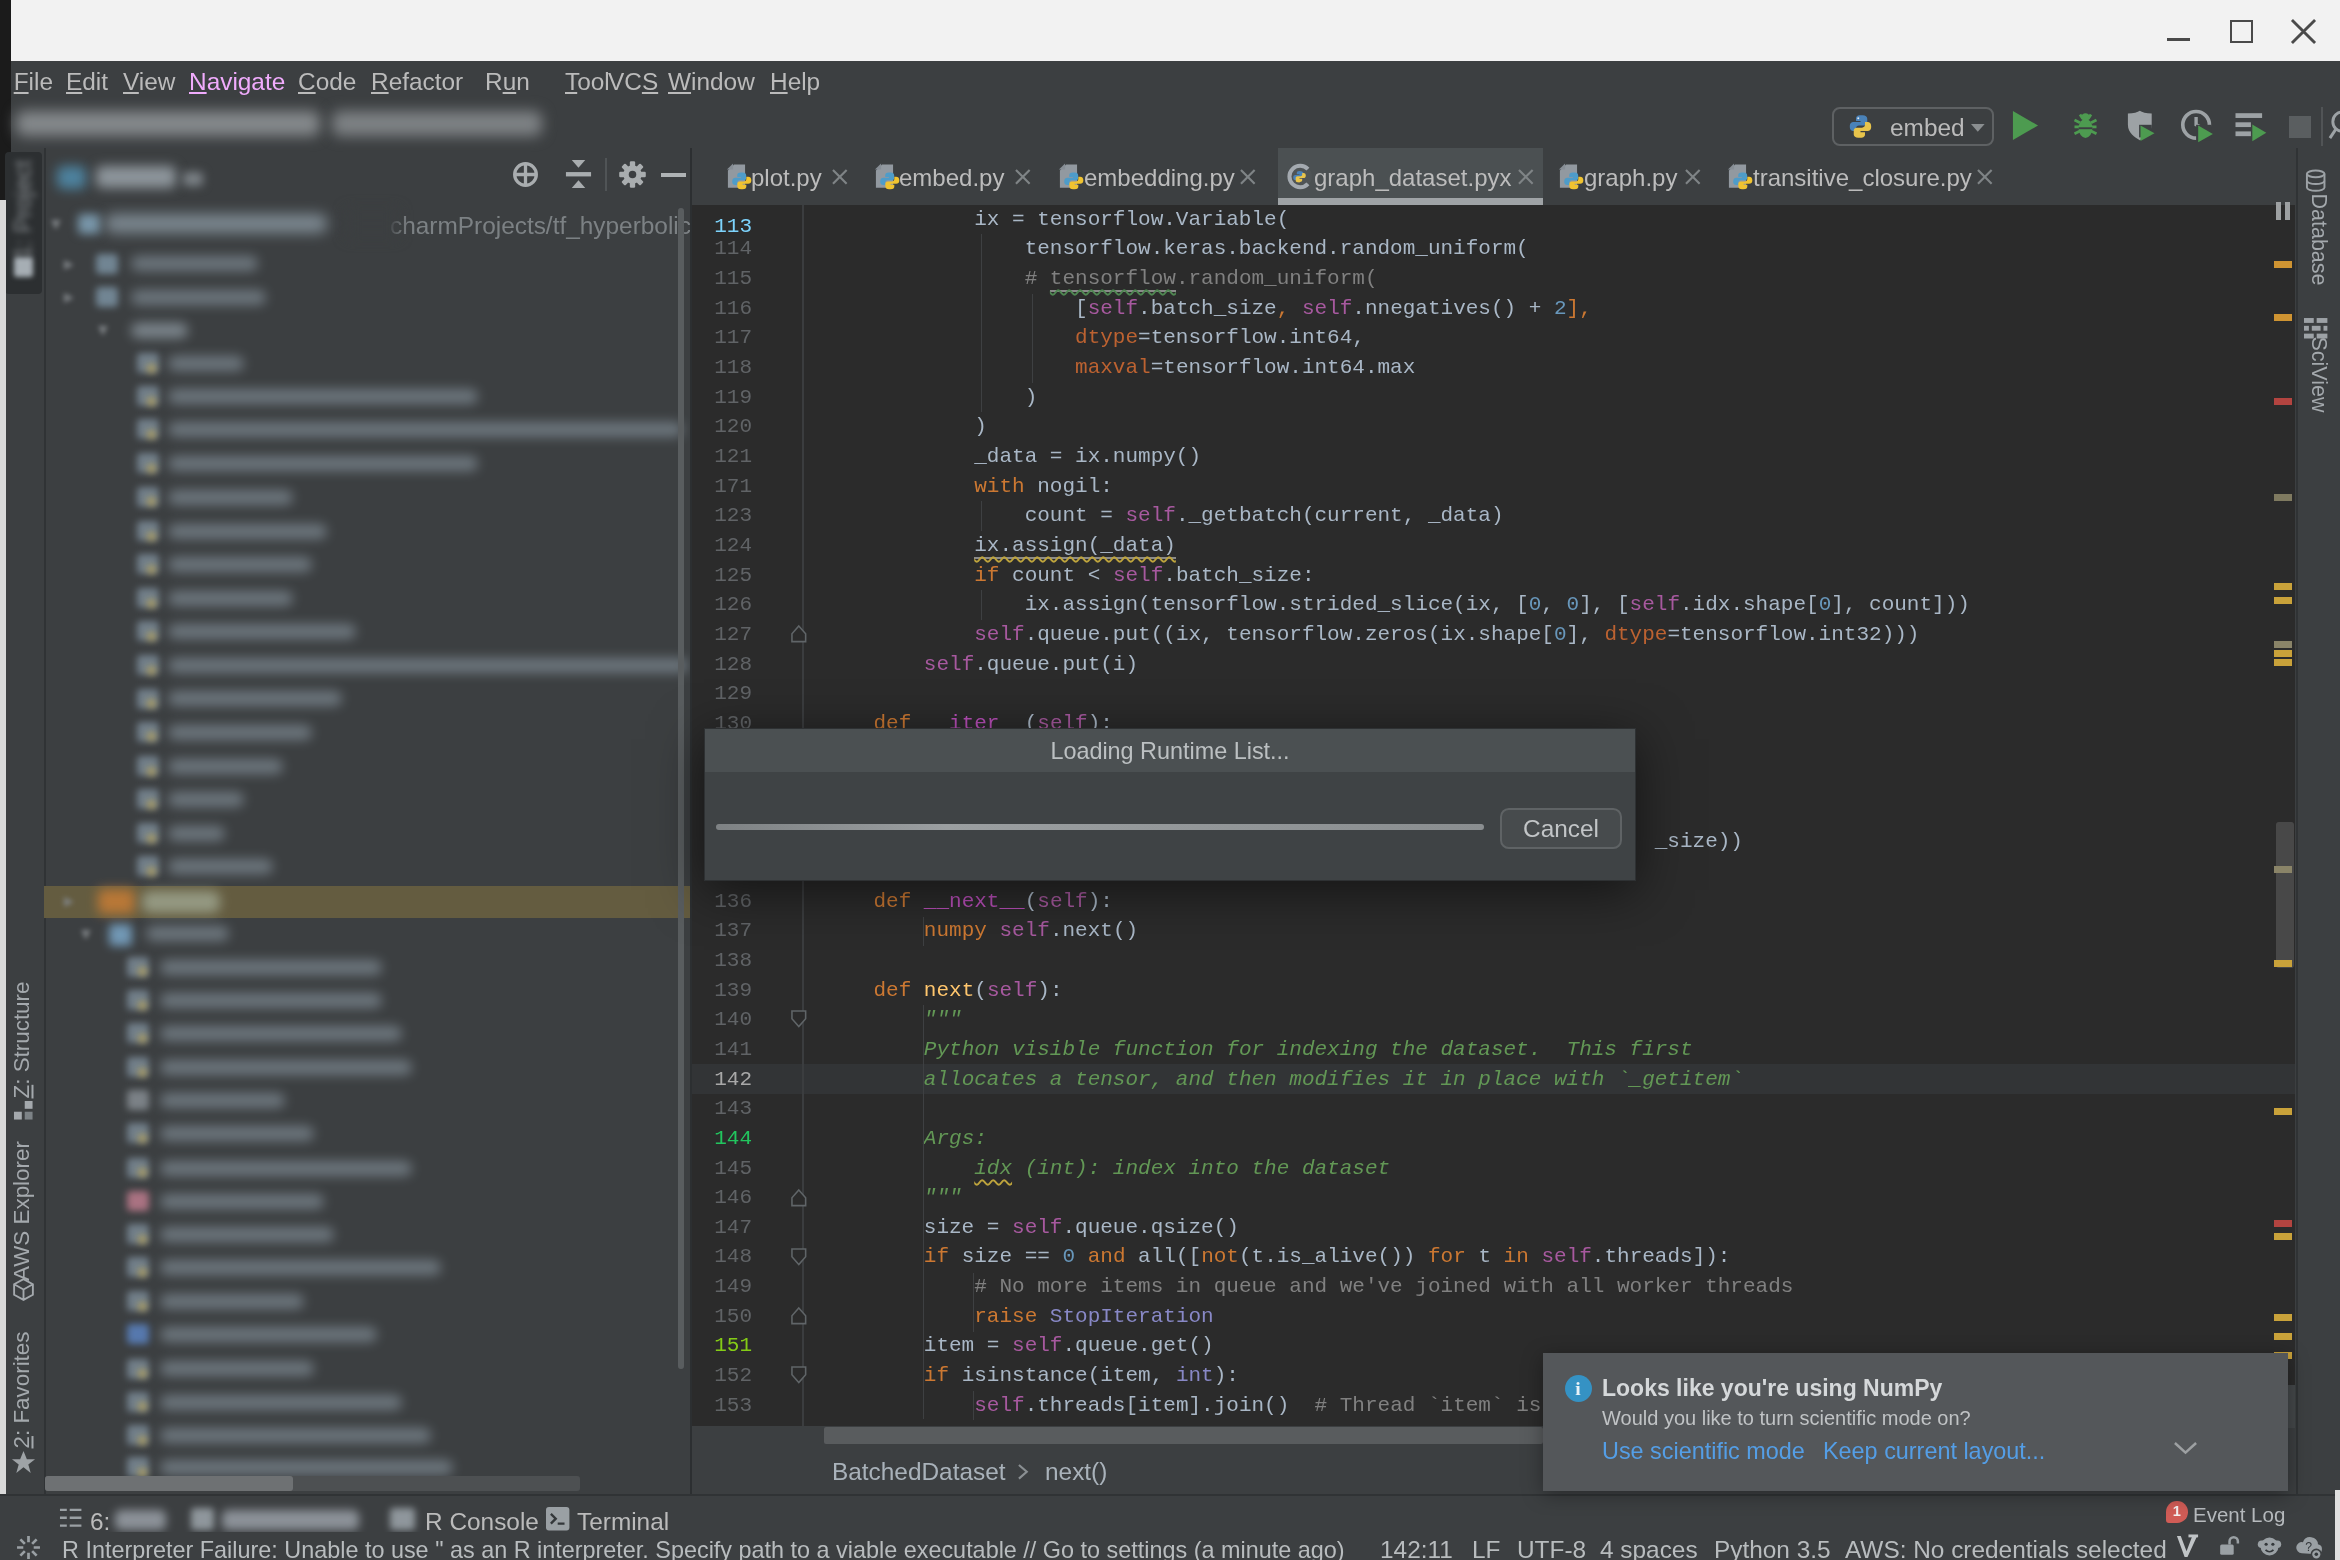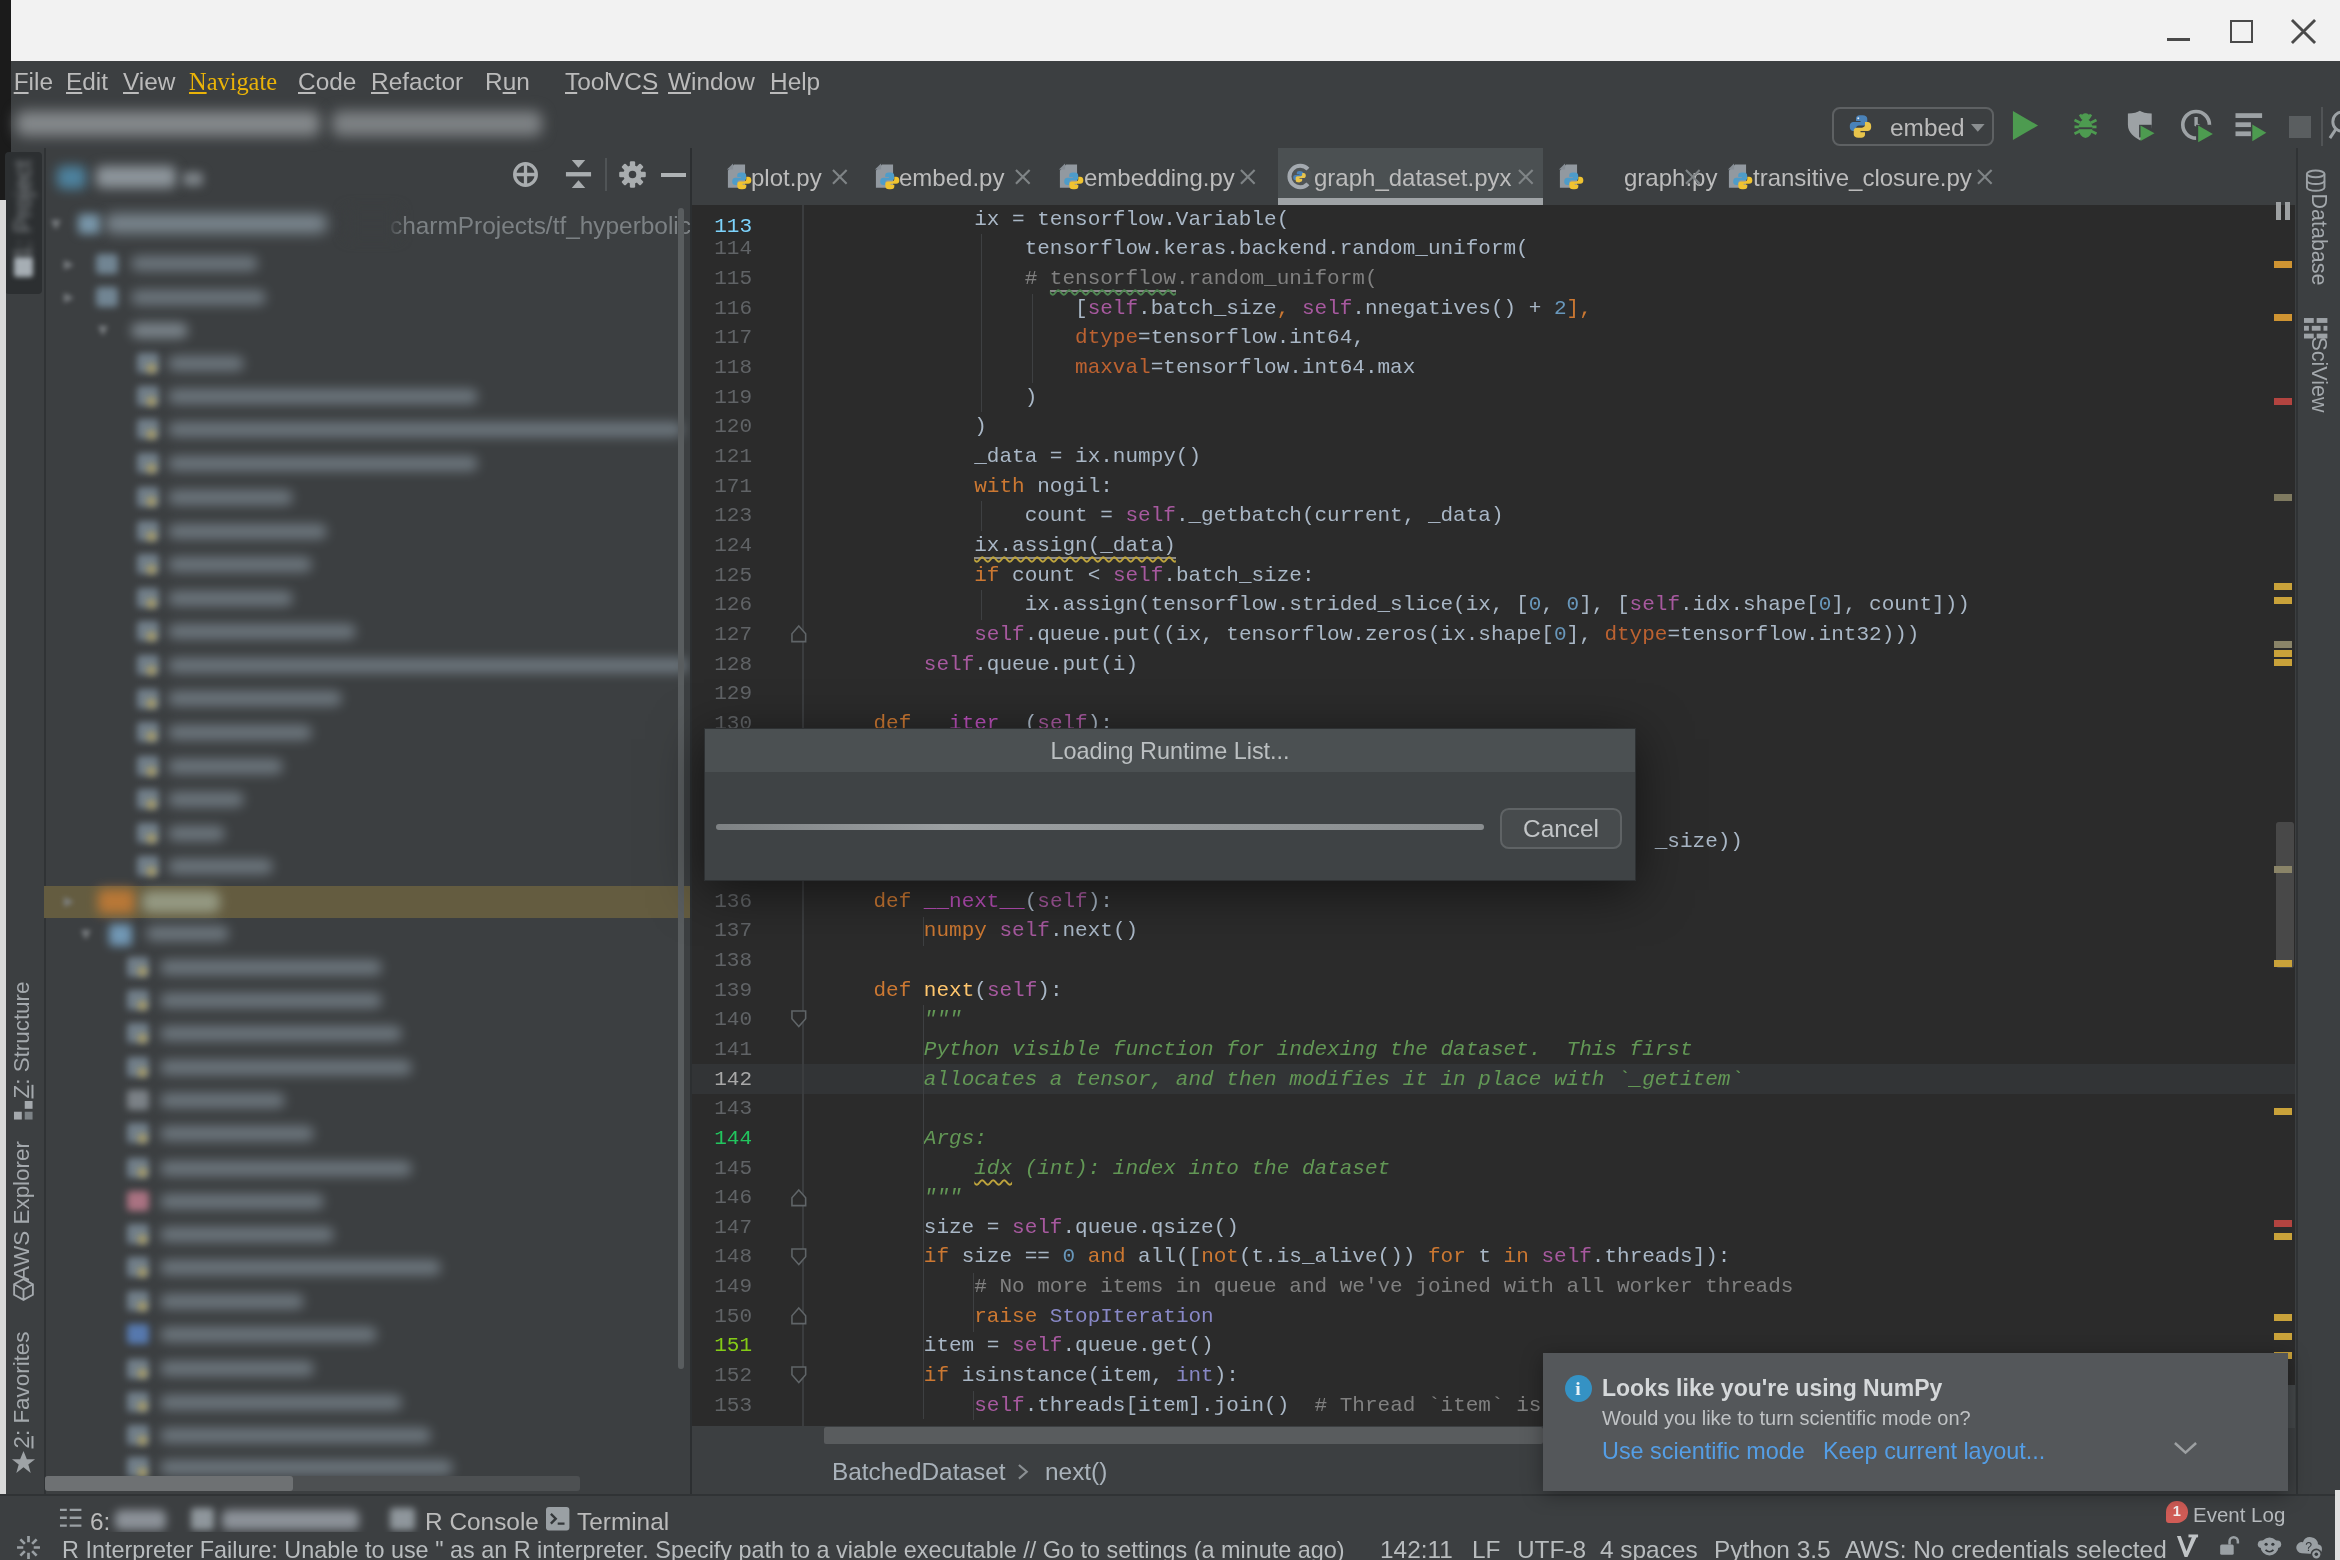--- a/index.html
+++ b/index.html
@@ -21,21 +21,21 @@
     <div class="ab" style="left:0px;top:0px;width:2341px;height:61px;background:#f2f2f2"></div>
     <div class="ab" style="left:0px;top:0px;width:10.7px;height:200px;background:#1b1b1b"></div>
     <div class="ab" style="left:2167px;top:38px;width:23.4px;height:2.9px;background:#4a4a4a"></div>
     <div class="ab" style="left:2230px;top:19.5px;width:23.4px;height:23.4px;border:2.9px solid #4a4a4a;background:transparent"></div>
     <svg class="ab" style="left:2291px;top:18.5px" width="25" height="25" viewBox="0 0 26 26">
       <path d="M1,1 L25,25 M25,1 L1,25" stroke="#4a4a4a" stroke-width="3"></path>
     </svg>
     <div class="ab" style="left:13.7px;top:68px;font-size:24.4px;color:#bbbbbb;white-space:pre;"><span style="text-decoration:underline">F</span>ile</div>
     <div class="ab" style="left:66px;top:68px;font-size:24.4px;color:#bbbbbb;white-space:pre;"><span style="text-decoration:underline">E</span>dit</div>
     <div class="ab" style="left:123px;top:68px;font-size:24.4px;color:#bbbbbb;white-space:pre;"><span style="text-decoration:underline">V</span>iew</div>
-    <div class="ab" style="left:189px;top:68px;font-size:24.4px;color:#eab308;white-space:pre;font-family:Liberation Serif, serif;"><span style="text-decoration:underline">N</span>avigate</div>
+    <div class="ab" style="left:189px;top:68px;font-size:24.4px;color:#f0abfc;white-space:pre;"><span style="text-decoration:underline">N</span>avigate</div>
     <div class="ab" style="left:298px;top:68px;font-size:24.4px;color:#bbbbbb;white-space:pre;"><span style="text-decoration:underline">C</span>ode</div>
     <div class="ab" style="left:371px;top:68px;font-size:24.4px;color:#bbbbbb;white-space:pre;"><span style="text-decoration:underline">R</span>efactor</div>
     <div class="ab" style="left:485px;top:68px;font-size:24.4px;color:#bbbbbb;white-space:pre;">Ru<span style="text-decoration:underline"></span>n</div>
     <div class="ab" style="left:538px;top:68px;font-size:24.4px;color:#bbbbbb;white-space:pre;margin-left:27px;"><span style="text-decoration:underline">T</span>ools</div>
     <div class="ab" style="left:608px;top:68px;font-size:24.4px;color:#bbbbbb;white-space:pre;">VC<span style="text-decoration:underline"></span>S</div>
     <div class="ab" style="left:668px;top:68px;font-size:24.4px;color:#bbbbbb;white-space:pre;"><span style="text-decoration:underline">W</span>indow</div>
     <div class="ab" style="left:770px;top:68px;font-size:24.4px;color:#bbbbbb;white-space:pre;"><span style="text-decoration:underline">H</span>elp</div>
     <div class="ab" style="left:485px;top:68px;font-size:24.4px;color:#bbbbbb;background:#3c3f41">R<span style="text-decoration:underline">u</span>n</div>
     <div class="ab" style="left:608px;top:68px;font-size:24.4px;color:#bbbbbb;background:#3c3f41">VC<span style="text-decoration:underline">S</span></div>
     <div class="ab" style="left:15.6px;top:111px;width:304px;height:25px;background:#85898c;filter:blur(6.8px);border-radius:7.8px"></div>
@@ -304,21 +304,21 @@
     <div class="ab" style="left:1314px;top:164px;font-size:24px;color:#bcbcbc;white-space:pre;">graph_dataset.pyx</div>
     <svg class="ab" style="left:1517px;top:168px" width="17.6" height="17.6" viewBox="0 0 18 18">
       <path d="M2,2 L16,16 M16,2 L2,16" stroke="#7f8486" stroke-width="2.2"></path>
     </svg>
     <svg class="ab" style="left:1556px;top:162px" width="25" height="27" viewBox="0 0 20 22">
       <path d="M8 2 H17 V21 H3 V7 Z" fill="#9299a0"></path>
       <path d="M7.2 1.2 L7.2 6.2 L2.2 6.2 Z" fill="#878e95"></path>
       <path d="M13.6 8.5 c-2.3 0-3 1-3 2.2 v1.5 h3 v0.7 h-4.5 c-1.5 0-2.6 0.8-2.6 2.9 s1.1 2.9 2.6 2.9 h1.5 v-1.9 c0-1 0.9-1.9 1.9-1.9 h3.5 c1 0 1.9-0.9 1.9-1.9 v-2.3 c0-1.2-1.1-2.2-3-2.2 z" fill="#4e9cc9"></path>
       <path d="M15 22.2 c2.3 0 3-1 3-2.2 v-1.5 h-3 v-0.7 h4.5 c1.5 0 2.6-0.8 2.6-2.9 s-1.1-2.9-2.6-2.9 h-1.5 v1.9 c0 1-0.9 1.9-1.9 1.9 h-3.5 c-1 0-1.9 0.9-1.9 1.9 v2.3 c0 1.2 1.1 2.2 3 2.2 z" fill="#f0c330"></path>
     </svg>
-    <div class="ab" style="left:1584px;top:164px;font-size:24px;color:#bcbcbc;white-space:pre;margin-left:40px;">graph.py</div>
+    <div class="ab" style="left:1584px;top:164px;font-size:24px;color:#bcbcbc;white-space:pre;">graph.py</div>
     <svg class="ab" style="left:1684px;top:168px" width="17.6" height="17.6" viewBox="0 0 18 18">
       <path d="M2,2 L16,16 M16,2 L2,16" stroke="#7f8486" stroke-width="2.2"></path>
     </svg>
     <svg class="ab" style="left:1725px;top:162px" width="25" height="27" viewBox="0 0 20 22">
       <path d="M8 2 H17 V21 H3 V7 Z" fill="#9299a0"></path>
       <path d="M7.2 1.2 L7.2 6.2 L2.2 6.2 Z" fill="#878e95"></path>
       <path d="M13.6 8.5 c-2.3 0-3 1-3 2.2 v1.5 h3 v0.7 h-4.5 c-1.5 0-2.6 0.8-2.6 2.9 s1.1 2.9 2.6 2.9 h1.5 v-1.9 c0-1 0.9-1.9 1.9-1.9 h3.5 c1 0 1.9-0.9 1.9-1.9 v-2.3 c0-1.2-1.1-2.2-3-2.2 z" fill="#4e9cc9"></path>
       <path d="M15 22.2 c2.3 0 3-1 3-2.2 v-1.5 h-3 v-0.7 h4.5 c1.5 0 2.6-0.8 2.6-2.9 s-1.1-2.9-2.6-2.9 h-1.5 v1.9 c0 1-0.9 1.9-1.9 1.9 h-3.5 c-1 0-1.9 0.9-1.9 1.9 v2.3 c0 1.2 1.1 2.2 3 2.2 z" fill="#f0c330"></path>
     </svg>
     <div class="ab" style="left:1753px;top:164px;font-size:24px;color:#bcbcbc;white-space:pre;">transitive_closure.py</div>

